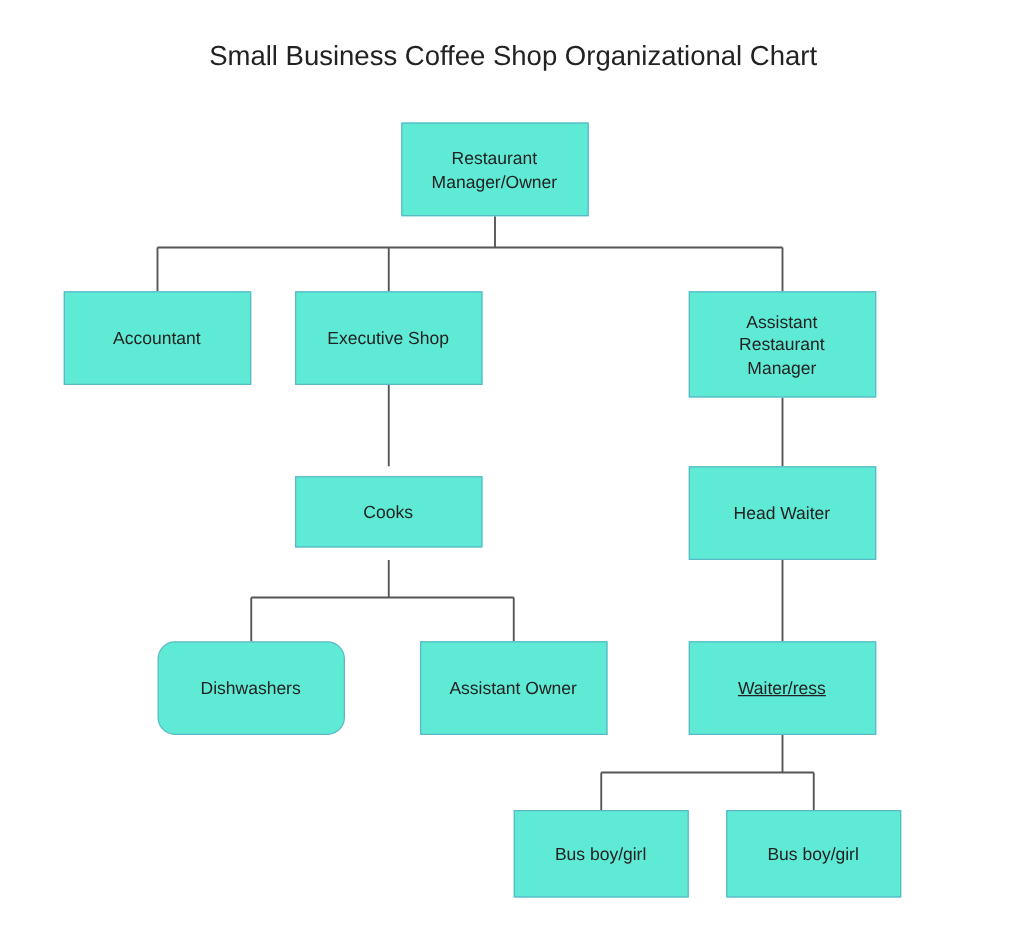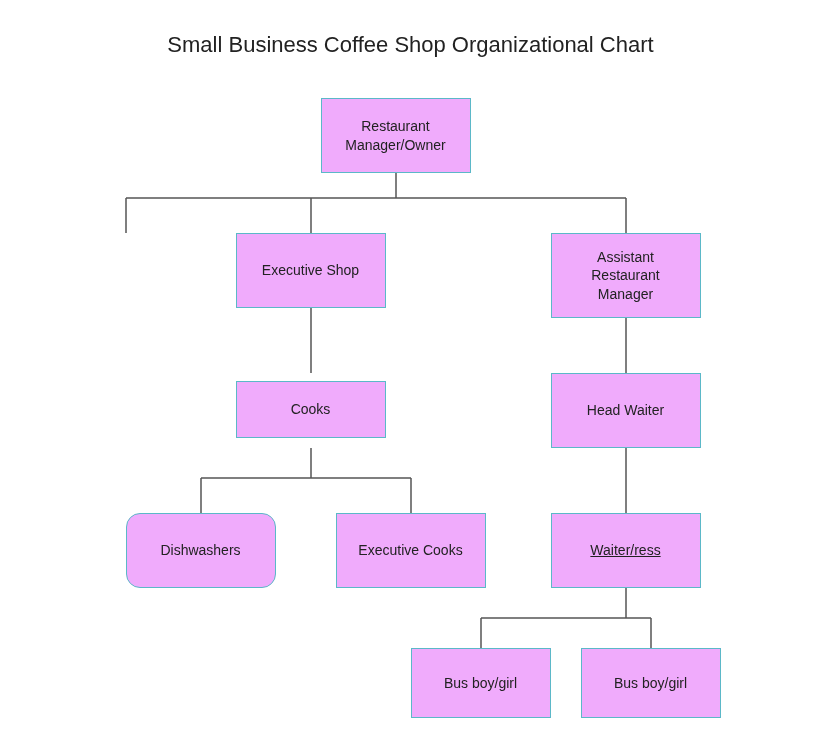--- a/index.html
+++ b/index.html
@@ -19,21 +19,21 @@
       margin: 32px 0 20px 0;
       text-align: right;
     }
     .chart {
       position: relative;
       width: 780px;
       height: 650px;
     }
     .node {
       position: absolute;
-      background: #f0abfc;
+      background: #5eead4;
       border: 1.5px solid #5bb8c8;
       display: flex;
       align-items: center;
       justify-content: center;
       text-align: center;
       font-size: 14px;
       color: #222;
       line-height: 1.3;
     }
     svg.lines {
@@ -84,31 +84,32 @@
 
     <line x1="460" y1="540" x2="630" y2="540"></line>
 
     <line x1="460" y1="540" x2="460" y2="570"></line>
 
     <line x1="630" y1="540" x2="630" y2="570"></line>
   </svg>
 
   <div class="node" style="left:300px;top:20px;width:150px;height:75px;">Restaurant<br>Manager/Owner</div>
 
+  <div class="node" style="left:30px;top:155px;width:150px;height:75px;">Accountant</div>
 
   <div class="node" style="left:215px;top:155px;width:150px;height:75px;">Executive Shop</div>
 
   <div class="node" style="left:530px;top:155px;width:150px;height:85px;">Assistant<br>Restaurant<br>Manager</div>
 
   <div class="node" style="left:215px;top:283px;width:150px;height:57px;margin-top:20px;">Cooks</div>
 
   <div class="node" style="left:530px;top:295px;width:150px;height:75px;">Head Waiter</div>
 
   <div class="node" style="left:105px;top:435px;width:150px;height:75px;border-radius:14px;">Dishwashers</div>
 
-  <div class="node" style="left:315px;top:435px;width:150px;height:75px;">Executive Cooks</div>
+  <div class="node" style="left:315px;top:435px;width:150px;height:75px;">Assistant Owner</div>
 
   <div class="node" style="left:530px;top:435px;width:150px;height:75px;text-decoration:underline;">Waiter/ress</div>
 
   <div class="node" style="left:390px;top:570px;width:140px;height:70px;">Bus boy/girl</div>
 
   <div class="node" style="left:560px;top:570px;width:140px;height:70px;">Bus boy/girl</div>
 </div>
 
 </body></html>

